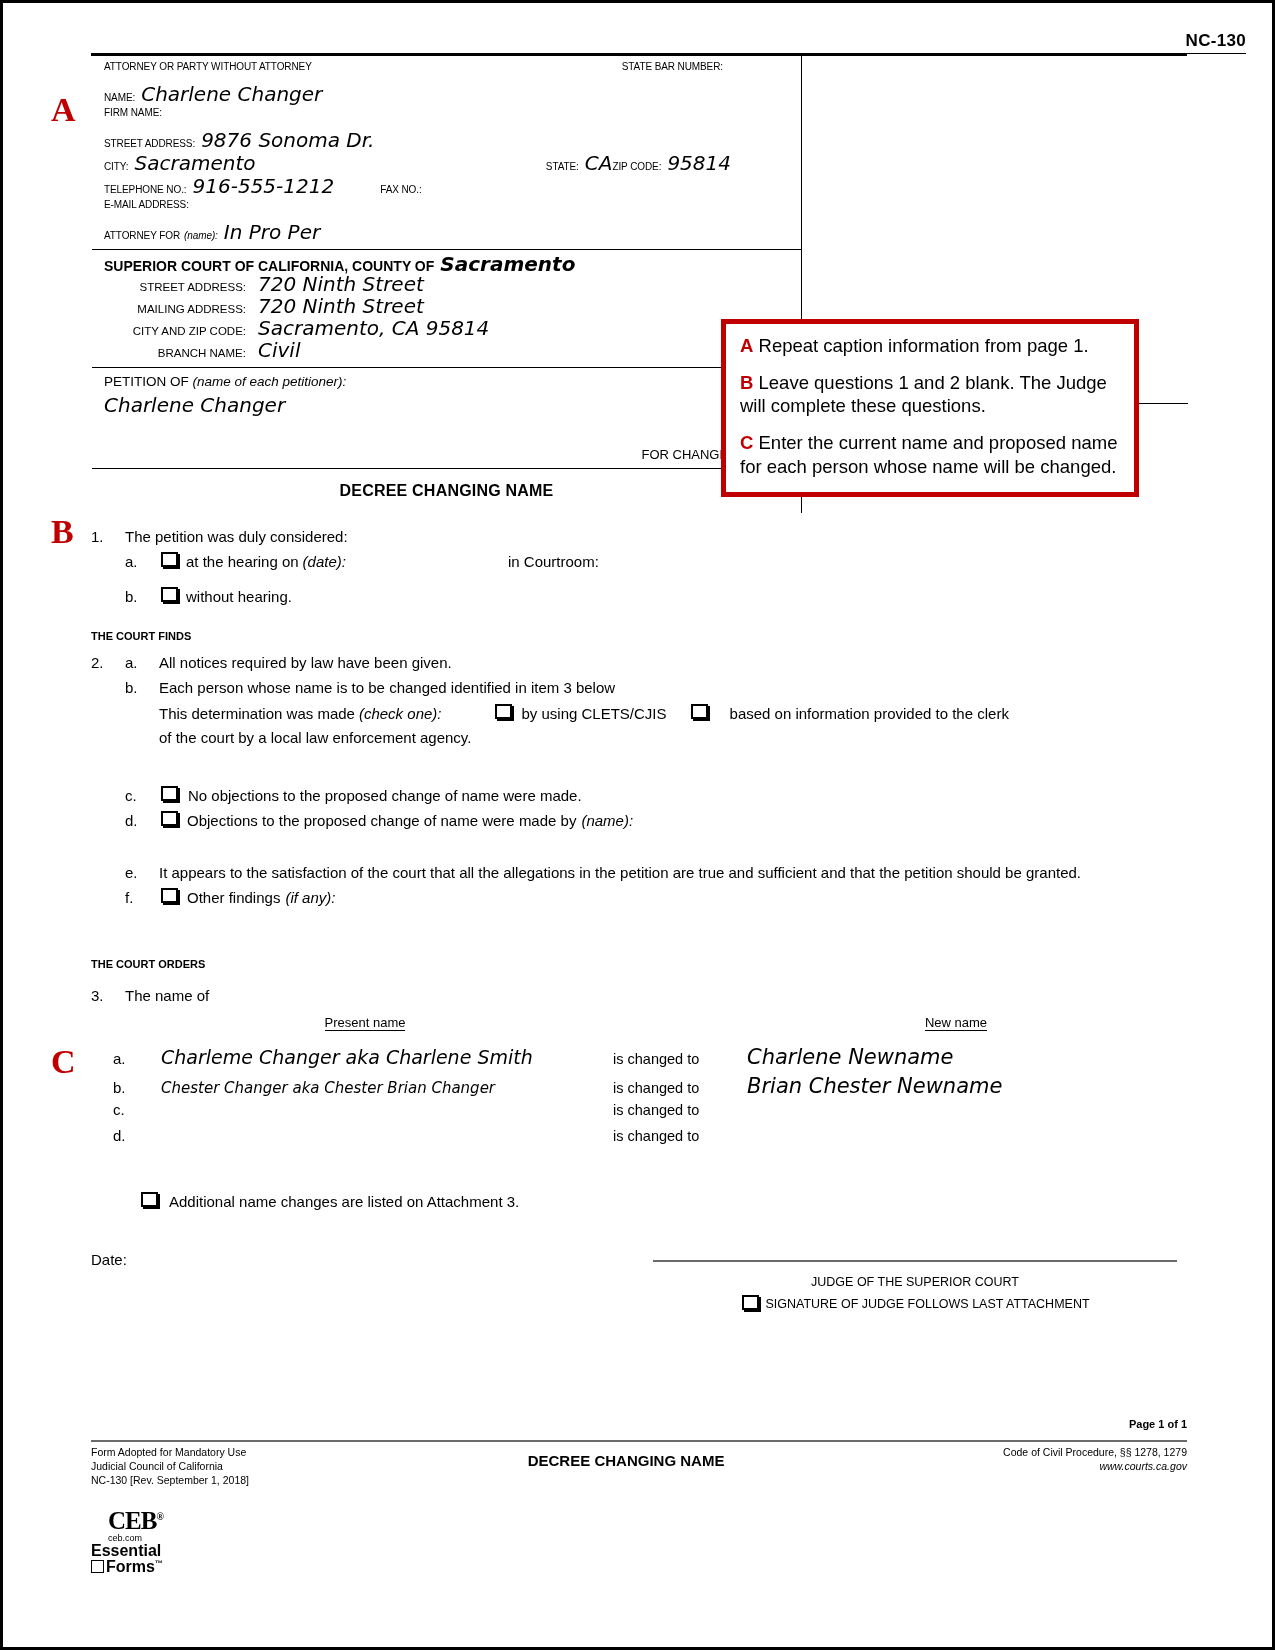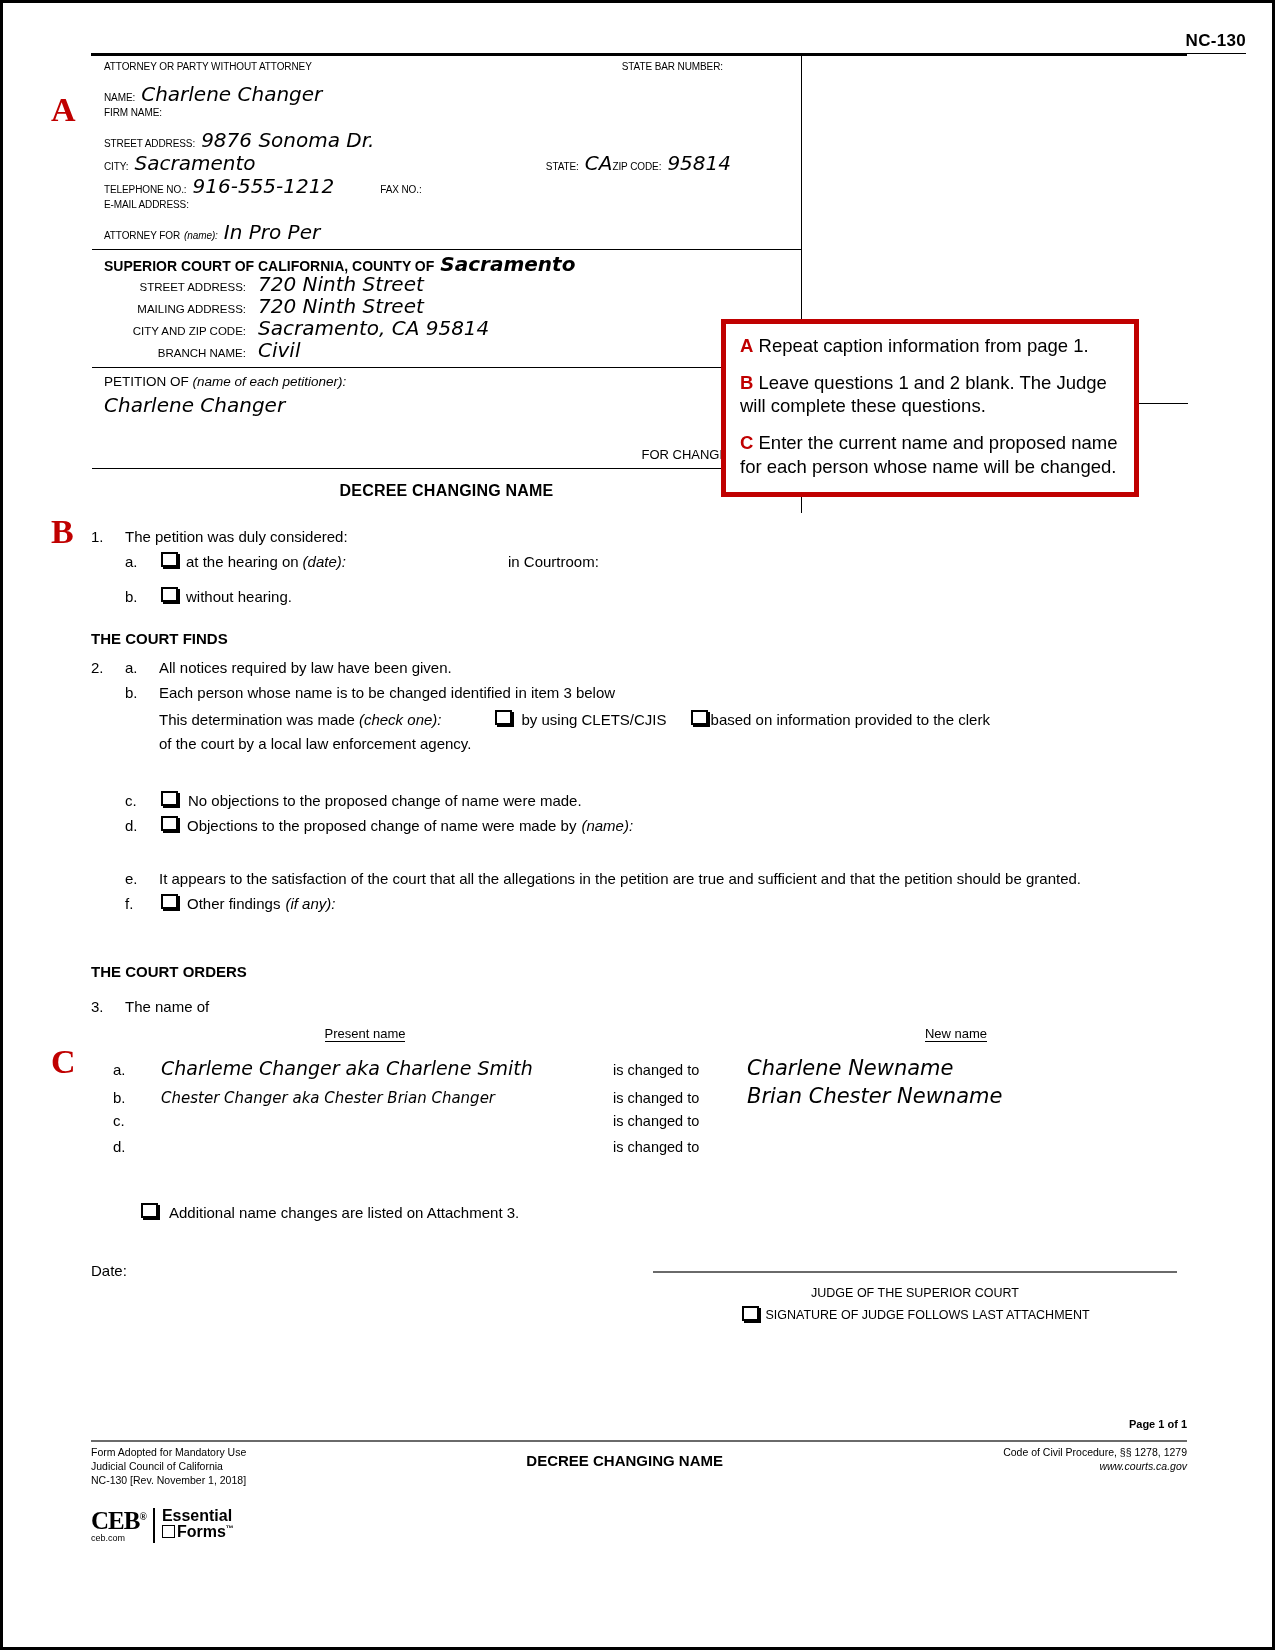--- a/index.html
+++ b/index.html
@@ -172,21 +172,21 @@
     width: 1096px;
     font-size: 15px;
     line-height: 1.35;
   }
   .ln { display: flex; align-items: flex-start; }
   .num { width: 34px; flex: none; }
   .alp { width: 34px; flex: none; }
   .indent2 { padding-left: 68px; }
   .sec-head {
     font-weight: bold;
-    font-size: 15px;
+    font-size: 11px;
     margin: 0;
   }
   .it { font-style: italic; }
 
   
   .nt-head {
     display: flex;
     font-size: 13px;
   }
   .nt-row {
@@ -226,21 +226,22 @@
     top: -22px;
     font-size: 11px;
     font-weight: bold;
   }
   
   .ceb {
     position: absolute;
     left: 88px;
     top: 1505px;
     display: flex;
-    align-items: flex-start;
+    align-items: flex-end;
+    flex-direction: column;
   }
   .ceb-mark {
     font-family: "Liberation Serif", serif;
     font-size: 25px;
     font-weight: bold;
     letter-spacing: -1px;
     line-height: 1;
   }
   .ceb-sup { font-size: 10px; vertical-align: super; }
   .ceb-sub { font-size: 9px; font-family: "Liberation Sans", sans-serif; font-weight: normal; letter-spacing: 0; display:block; margin-top:1px;}
@@ -419,21 +420,21 @@
 
 
     <div class="ln indent2" style="margin-top:6px">
       <span>This determination was made</span>
       <span class="it" style="margin-left:4px">(check one):</span>
       <span style="width:52px"></span>
       <span class="cb"></span>
       <span style="margin-left:7px">by using CLETS/CJIS</span>
       <span style="width:22px"></span>
       <span class="cb"></span>
-      <span style="margin-left:1px">based on information provided to the clerk</span>
+      <span style="margin-left:20px">based on information provided to the clerk</span>
     </div>
     <div class="ln indent2" style="margin-top:4px">
       <span>of the court by a local law enforcement agency.</span>
     </div>
 
     <div class="ln" style="margin-top:37px">
       <span class="num"></span>
       <span class="alp">c.</span>
       <span class="cb"></span>
       <span style="margin-left:8px">No objections to the proposed change of name were made.</span>
@@ -520,21 +521,21 @@
     </div>
   </div>
 
   <div class="footer">
     <div class="page-of">Page 1 of 1</div>
     <div class="foot-rule"></div>
     <div class="foot-grid">
       <div class="foot-left">
         <div>Form Adopted for Mandatory Use</div>
         <div>Judicial Council of California</div>
-        <div>NC-130 [Rev. November 1, 2018]</div>
+        <div>NC-130 [Rev. September 1, 2018]</div>
       </div>
       <div class="foot-mid">DECREE CHANGING NAME</div>
       <div class="foot-right">
         <div>Code of Civil Procedure, §§ 1278, 1279</div>
         <div class="it">www.courts.ca.gov</div>
       </div>
     </div>
   </div>
 
   <div class="ceb">

